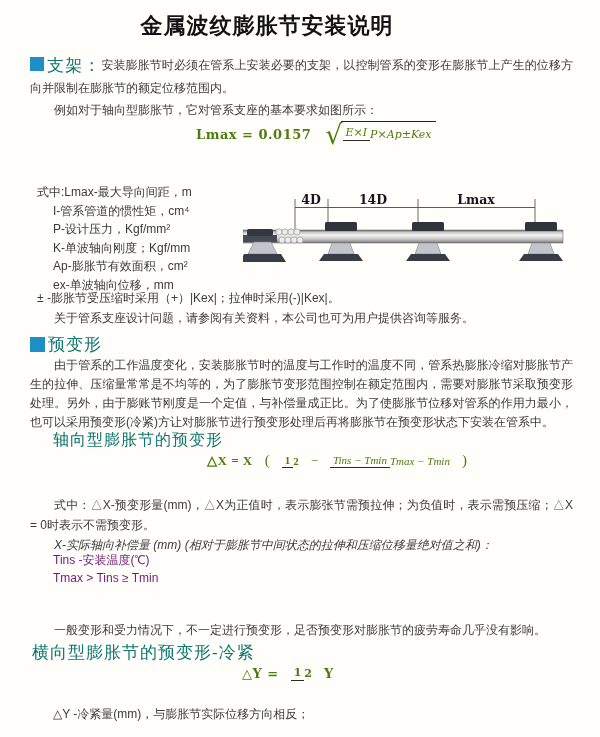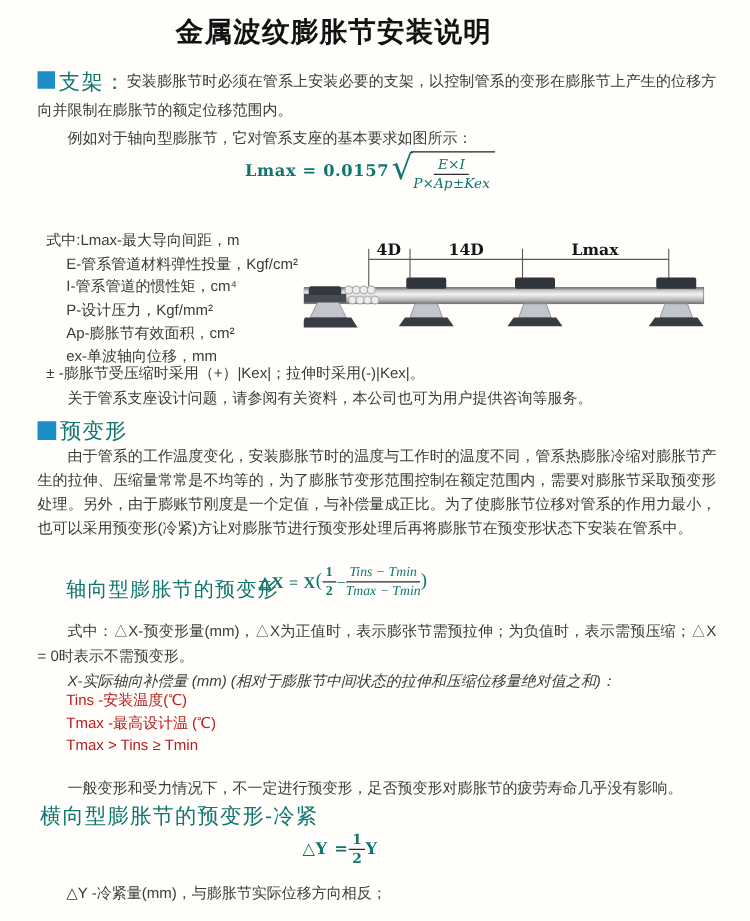--- a/index.html
+++ b/index.html
@@ -32,39 +32,39 @@
   .blue { color:#0f766e; }
   .inline-heading { font-size:17px; letter-spacing:1px; vertical-align:-2px; }
   .sec-heading { font-size:17px; letter-spacing:1px; }
   .sub-heading { font-size:16px; letter-spacing:1px; }
   .def-list { left:37px; top:163px; width:320px; font-size:12px; line-height:18.5px;margin-top:20px; }
   .def-list .def-line { white-space:nowrap; }
   .def-list .def-line.ind { padding-left:16px; }
   
   .formula {
     font-family:"DejaVu Serif", serif;
-    color:#0f766e; font-size:13px;
-    display:flex; align-items:center; gap:0;
+    color:#4d7c0f; font-size:13px;
+    display:flex; align-items:center; gap:12px;
   }
   .f-bold { font-weight:bold; letter-spacing:0.5px; }
   .frac {
-    display:inline-flex; flex-direction:column; align-items:center;
+    display:inline-flex; flex-direction:row; align-items:center;
     font-size:11px; line-height:12px; font-style:italic;
   }
   .frac .fnum { border-bottom:1px solid #2a2a2a; padding:0 3px 1px; }
   .frac .fden { padding-top:1px; }
   .frac.upright { font-style:normal; font-weight:bold; }
   .sqrt { display:inline-flex; align-items:flex-start; margin-left:2px; }
   .sqrt .rad { font-size:27px; line-height:27px; font-weight:normal; margin-right:-2px; }
   .sqrt .radbody { border-top:1.4px solid #222; padding:2px 4px 0 2px; }
   .paren { font-size:15px; font-weight:normal; }
   
   .diagram { left:243px; top:193px; width:352px; height:100px; }
   .dim-label { font-family:"DejaVu Serif", serif; font-weight:bold; font-size:12.5px; fill:#15151a; }
-  .temps { left:53px; top:551px; font-size:12px; line-height:18.2px; color:#b91c1c; }
+  .temps { left:53px; top:551px; font-size:12px; line-height:18.2px; color:#701a75; }
 </style>
 </head>
 <body>
 
 <div class="abs doc-title">金属波纹膨胀节安装说明</div>
 
 <p class="abs para" style="top:54px; line-height:23px;"><span class="sq"></span><span class="blue inline-heading">支架：</span><span>安装膨胀节时必须在管系上安装必要的支架，以控制管系的变形在膨胀节上产生的位移方向并限制在膨胀节的额定位移范围内。</span></p>
 
 <p class="abs para indent2" style="top:101px;">例如对于轴向型膨胀节，它对管系支座的基本要求如图所示：</p>
 
@@ -76,23 +76,23 @@
       <span class="frac">
         <span class="fnum">E×I</span>
         <span class="fden">P×Ap±Kex</span>
       </span>
     </span>
   </span>
 </div>
 
 <div class="abs def-list">
   <div class="def-line">式中:Lmax-最大导向间距，m</div>
-  <div class="def-line ind">E-管系管道材料弹性投量，Kgf/cm²</div>
   <div class="def-line ind">I-管系管道的惯性矩，cm⁴</div>
   <div class="def-line ind">P-设计压力，Kgf/mm²</div>
+  <div class="def-line ind">K-单波轴向刚度；Kgf/mm</div>
   <div class="def-line ind">Ap-膨胀节有效面积，cm²</div>
   <div class="def-line ind">ex-单波轴向位移，mm</div>
 </div>
 
 <svg class="abs diagram" viewBox="0 0 352 100">
   <defs>
     <linearGradient id="pipeGrad" x1="0" y1="0" x2="0" y2="1">
       <stop offset="0" stop-color="#6e6e6e"></stop>
       <stop offset="0.2" stop-color="#cfcfcf"></stop>
       <stop offset="0.42" stop-color="#f2f2f2"></stop>
@@ -149,21 +149,21 @@
   </g>
 </svg>
 
 <div class="abs para" style="left:37px; top:289px; width:536px;">± -膨胀节受压缩时采用（+）|Kex|；拉伸时采用(-)|Kex|。</div>
 <p class="abs para indent2" style="top:309px;">关于管系支座设计问题，请参阅有关资料，本公司也可为用户提供咨询等服务。</p>
 
 <div class="abs" style="left:30px; top:333px;"><span class="sq sq-lg"></span><span class="blue sec-heading">预变形</span></div>
 
 <p class="abs para indent2" style="top:356px;">由于管系的工作温度变化，安装膨胀节时的温度与工作时的温度不同，管系热膨胀冷缩对膨胀节产生的拉伸、压缩量常常是不均等的，为了膨胀节变形范围控制在额定范围内，需要对膨胀节采取预变形处理。另外，由于膨账节刚度是一个定值，与补偿量成正比。为了使膨胀节位移对管系的作用力最小，也可以采用预变形(冷紧)方让对膨胀节进行预变形处理后再将膨胀节在预变形状态下安装在管系中。</p>
 
-<div class="abs blue sub-heading" style="left:53px; top:430px;margin-top:32px;">轴向型膨胀节的预变形</div>
+<div class="abs blue sub-heading" style="left:53px; top:430px;">轴向型膨胀节的预变形</div>
 
 <div class="abs formula" style="left:207px; top:452px;font-family:Liberation Serif, serif;">
   <span class="f-bold">△X = X</span>
   <span class="paren">(</span>
   <span class="frac upright">
     <span class="fnum">1</span>
     <span class="fden">2</span>
   </span>
   <span>−</span>
   <span class="frac">
@@ -171,21 +171,20 @@
     <span class="fden">Tmax − Tmin</span>
   </span>
   <span class="paren">)</span>
 </div>
 
 <p class="abs para indent2" style="top:496px; line-height:19.5px;">式中：△X-预变形量(mm)，△X为正值时，表示膨张节需预拉伸；为负值时，表示需预压缩；△X = 0时表示不需预变形。</p>
 <p class="abs para indent2" style="top:536px;font-style:italic;">X-实际轴向补偿量 (mm) (相对于膨胀节中间状态的拉伸和压缩位移量绝对值之和)：</p>
 
 <div class="abs temps">
   <div>Tins -安装温度(℃)</div>
-  <div>Tmax -最高设计温 (℃)</div>
   <div>Tmax &gt; Tins ≥ Tmin</div>
 </div>
 
 <p class="abs para indent2" style="top:621px;">一般变形和受力情况下，不一定进行预变形，足否预变形对膨胀节的疲劳寿命几乎没有影响。</p>
 
 <div class="abs blue sec-heading" style="left:32px; top:641px;">横向型膨胀节的预变形-冷紧</div>
 
 <div class="abs formula" style="left:242px; top:666px;">
   <span class="f-bold">△Y =</span>
   <span class="frac upright">

